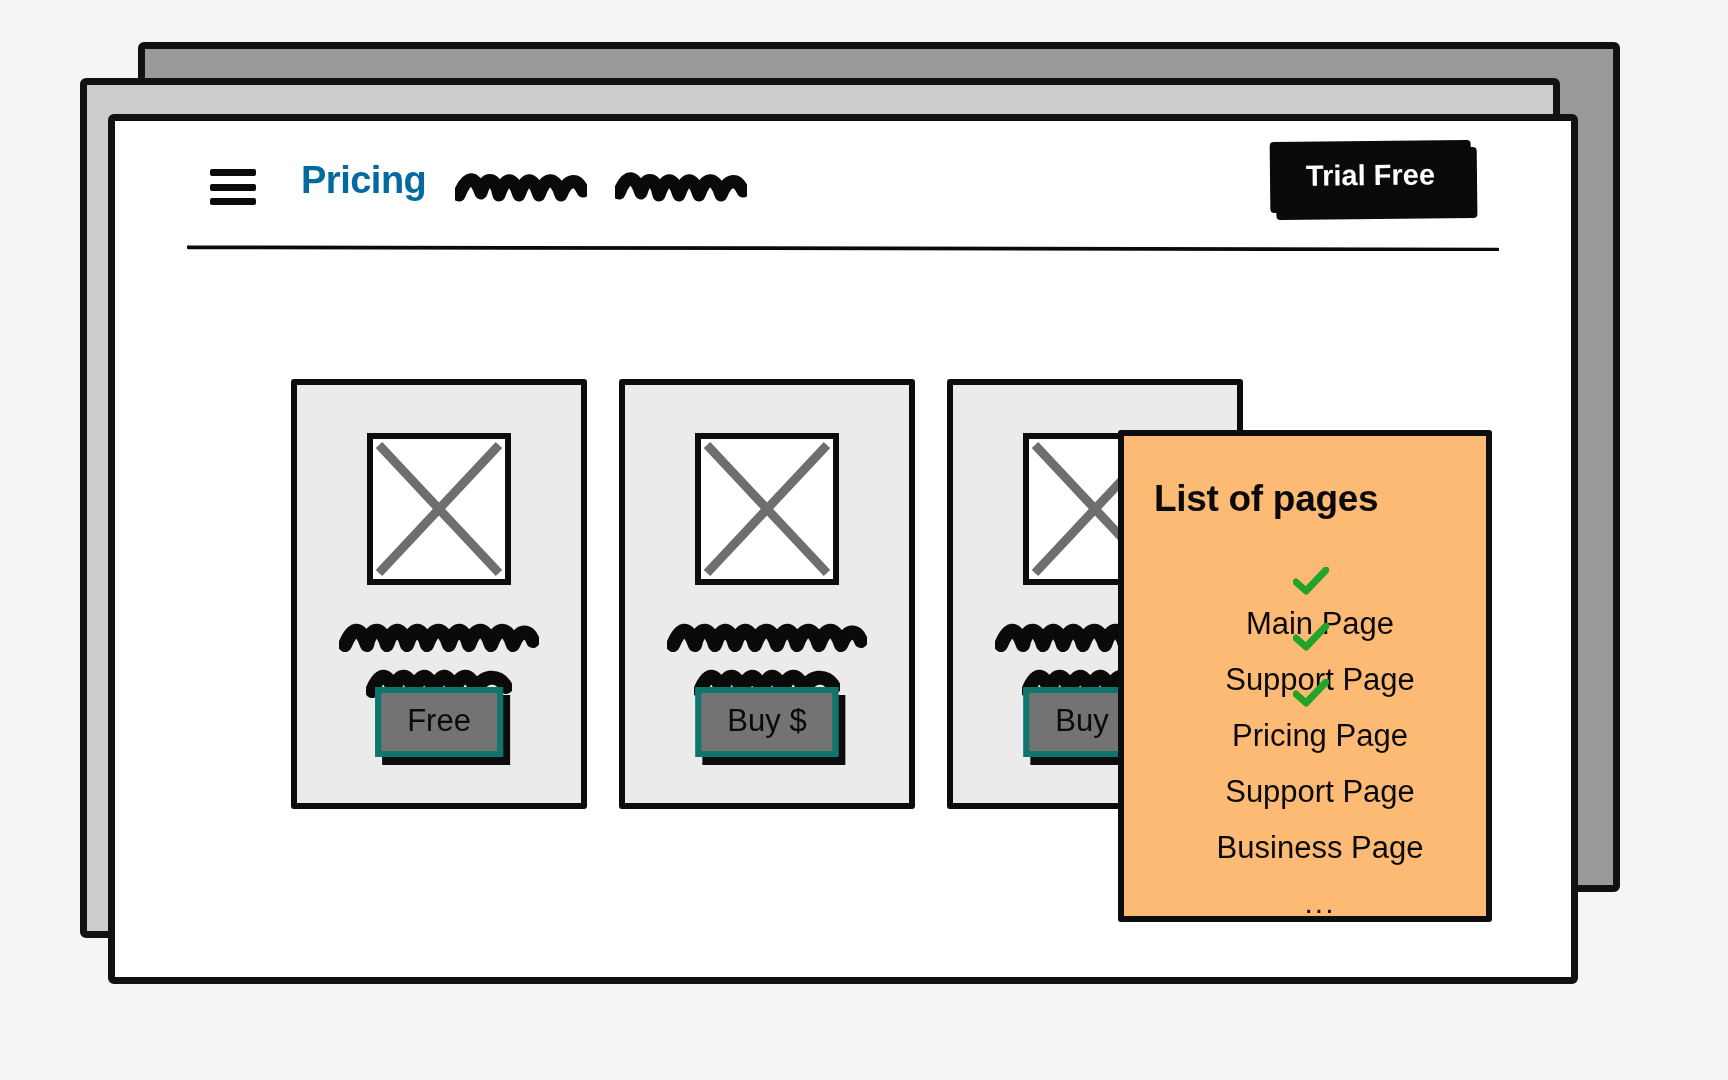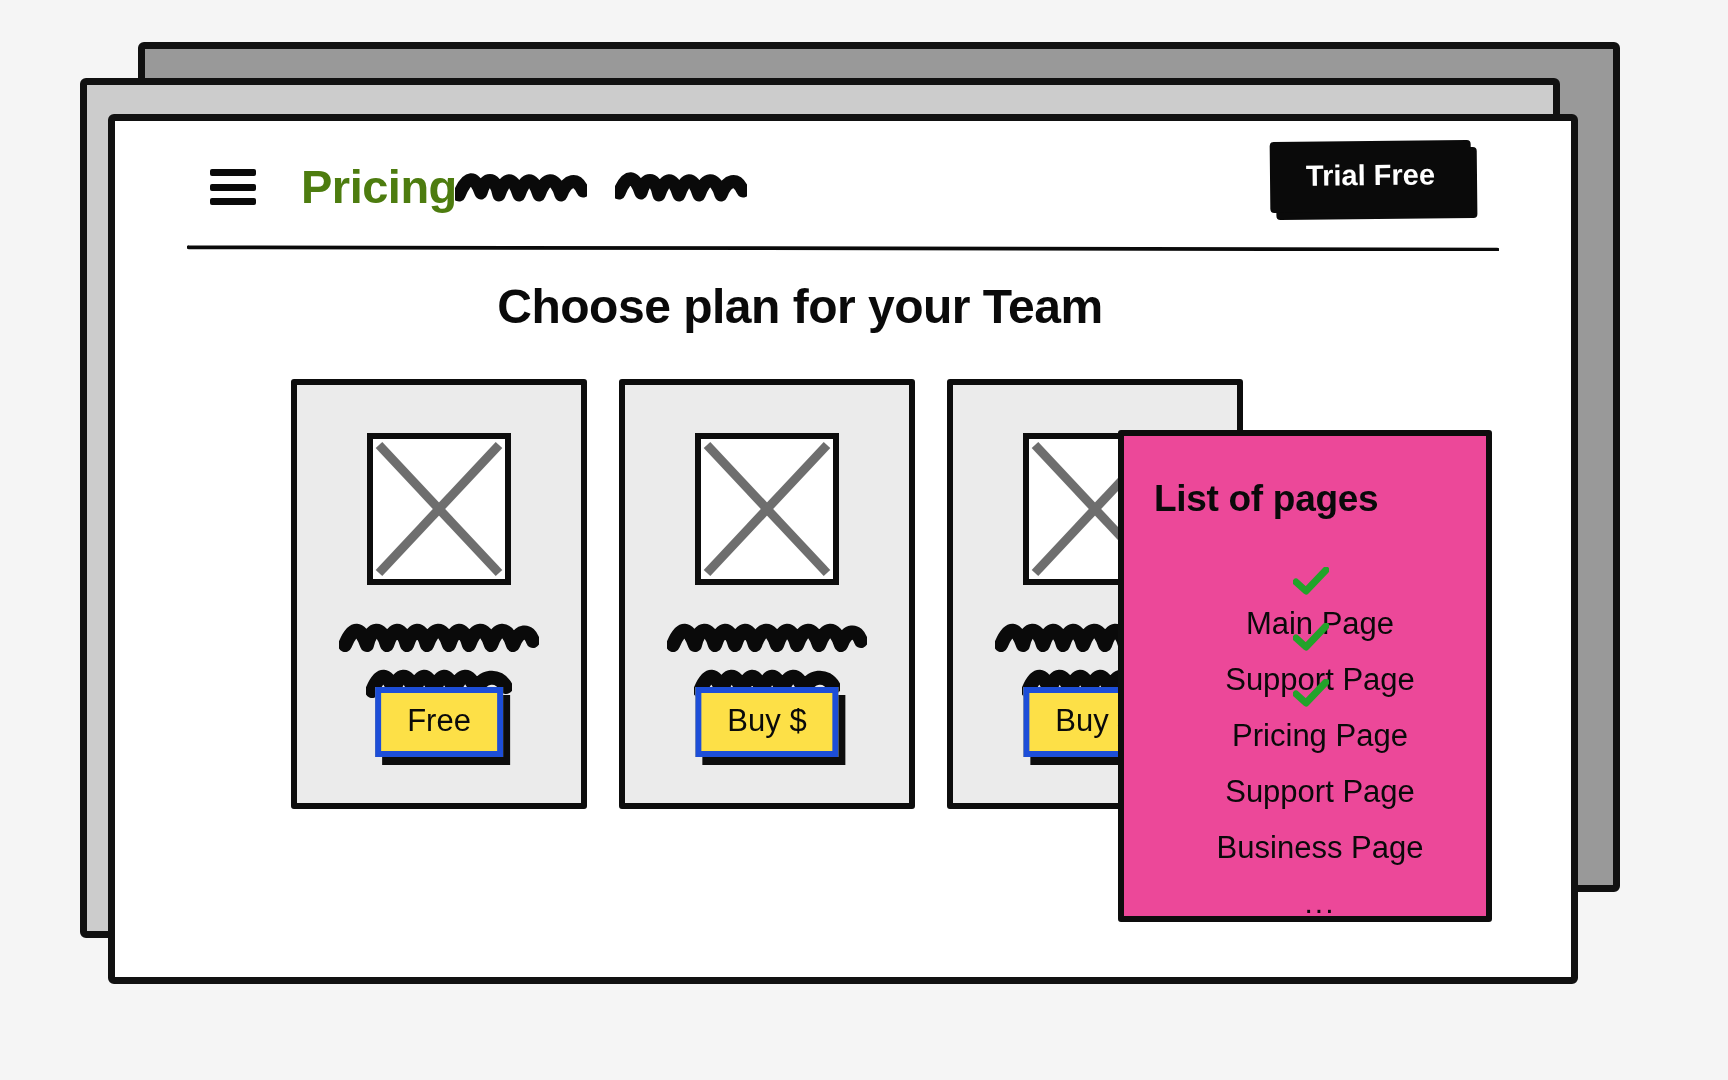--- a/index.html
+++ b/index.html
@@ -74,23 +74,23 @@
     display: block;
     height: 7px;
     width: 100%;
     background: #0a0a0a;
     border-radius: 2px;
   }
   .nav-title {
     position: absolute;
     left: 186px;
     top: 38px;
-    font-size: 47px;
+    font-size: 38px;
     font-weight: 700;
-    color: #4d7c0f;
+    color: #0369a1;
     letter-spacing: -0.5px;
     white-space: nowrap;
   }
   .nav-scribble {
     position: absolute;
     top: 44px;
   }
   .nav-scribble.s1 { left: 340px; }
   .nav-scribble.s2 { left: 500px; }
 
@@ -169,39 +169,39 @@
     flex-direction: column;
     align-items: center;
     gap: 2px;
   }
 
   .card-btn {
     position: absolute;
     bottom: 46px;
     left: 50%;
     transform: translateX(-50%);
-    background: #fde047;
-    border: 6px solid #1d4ed8;
+    background: #737373;
+    border: 6px solid #0f766e;
     box-shadow: 7px 8px 0 0 #0d0d0d;
     padding: 10px 26px 12px 26px;
     font-size: 31px;
     font-weight: 500;
     color: #0a0a0a;
     white-space: nowrap;
     cursor: pointer;
   }
 
   
   .popup {
     position: absolute;
     left: 1118px;
     top: 430px;
     width: 374px;
     height: 492px;
-    background: #ec4899;
+    background: #fdba74;
     border: 6px solid #0d0d0d;
     border-radius: 3px;
     box-sizing: border-box;
     padding: 42px 0 0 30px;
   }
   .popup-title {
     font-size: 37px;
     font-weight: 700;
     color: #0a0a0a;
     letter-spacing: -0.3px;
@@ -270,21 +270,20 @@
 
       <div class="trial-btn">Trial Free</div>
 
       <div class="nav-divider">
         <svg viewBox="0 0 1312 8" preserveAspectRatio="none">
           <path d="M2 3 C 300 7, 700 2, 1310 6" fill="none" stroke="#0a0a0a" stroke-width="5" stroke-linecap="round"></path>
         </svg>
       </div>
     </div>
 
-    <div class="page-heading">Choose plan for your Team</div>
 
     <div class="cards">
 
       <div class="card">
         <div class="card-img">
           <svg viewBox="0 0 132 140" preserveAspectRatio="none">
             <line x1="6" y1="6" x2="126" y2="134" stroke="#6e6e6e" stroke-width="9"></line>
             <line x1="126" y1="6" x2="6" y2="134" stroke="#6e6e6e" stroke-width="9"></line>
           </svg>
         </div>

